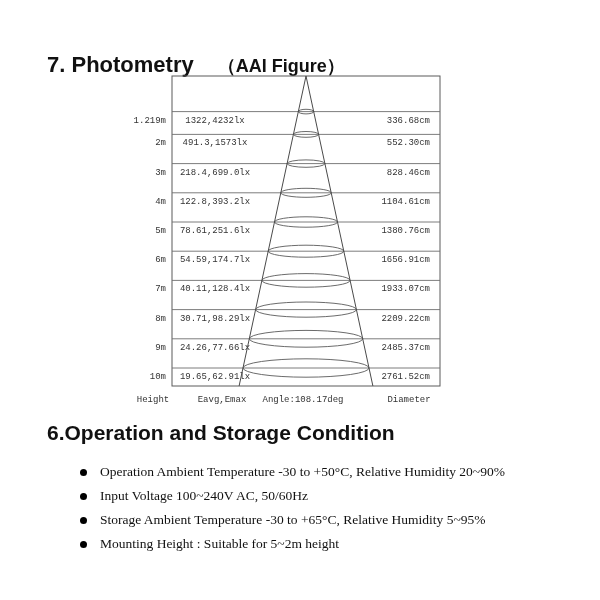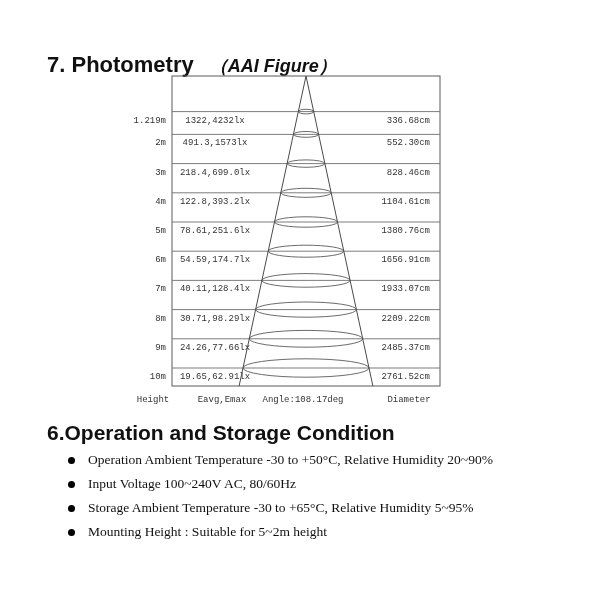--- a/index.html
+++ b/index.html
@@ -2,33 +2,33 @@
 <html><head>
 <meta charset="utf-8">
 <style>
   html,body{margin:0;padding:0;}
   body{
     width:600px;height:600px;position:relative;background:#ffffff;
     font-family:"Liberation Sans","DejaVu Sans",sans-serif;color:#111;overflow:hidden;
   }
   .heading{position:absolute;font-weight:bold;white-space:nowrap;letter-spacing:0;}
   #heading6{left:47px;top:52px;font-size:22px;}
-  #heading6 .sub{font-size:18px;margin-left:16px;font-style:italic;}
+  #heading6 .sub{font-size:18px;margin-left:24px;}
   #heading7{left:47px;top:421px;font-size:21px;}
   #figure-wrap{position:absolute;left:120px;top:68px;width:340px;height:345px;}
   #figure-svg{width:340px;height:345px;display:block;}
   #figure-svg text{
     font-family:"Liberation Mono","DejaVu Sans Mono",monospace;
     font-size:9px;fill:#333;
   }
   #figure-svg .ln{stroke:#6e6e6e;stroke-width:0.9;}
   #figure-svg .frame{fill:none;stroke:#5a5a5a;stroke-width:1;}
   #figure-svg .ell{fill:none;stroke:#5a5a5a;stroke-width:0.9;}
   #figure-svg .cone{stroke:#4a4a4a;stroke-width:1;}
-  #bullet-list{position:absolute;left:68px;top:448px;margin:0;padding:0;list-style:none;}
+  #bullet-list{position:absolute;left:68px;top:448px;margin:12px;padding:0;list-style:none;}
   #bullet-list li{
     position:relative;height:24px;line-height:24px;padding-left:20px;
     font-family:"Liberation Serif","DejaVu Serif",serif;font-size:13.5px;white-space:nowrap;
   }
   #bullet-list li .dot{
     position:absolute;left:0;top:9px;width:7px;height:7px;border-radius:50%;background:#000;
   }
 </style>
 </head>
 <body>
@@ -101,21 +101,21 @@
 
 <div id="heading7" class="heading">6.Operation and Storage Condition</div>
 
 <ul id="bullet-list">
   <li>
     <span class="dot"></span>
     <span>Operation Ambient Temperature -30 to +50°C, Relative Humidity 20~90%</span>
   </li>
   <li>
     <span class="dot"></span>
-    <span>Input Voltage 100~240V AC, 80/60Hz</span>
+    <span>Input Voltage 100~240V AC, 50/60Hz</span>
   </li>
   <li>
     <span class="dot"></span>
     <span>Storage Ambient Temperature -30 to +65°C, Relative Humidity 5~95%</span>
   </li>
   <li>
     <span class="dot"></span>
     <span>Mounting Height : Suitable for 5~2m height</span>
   </li>
 </ul>

